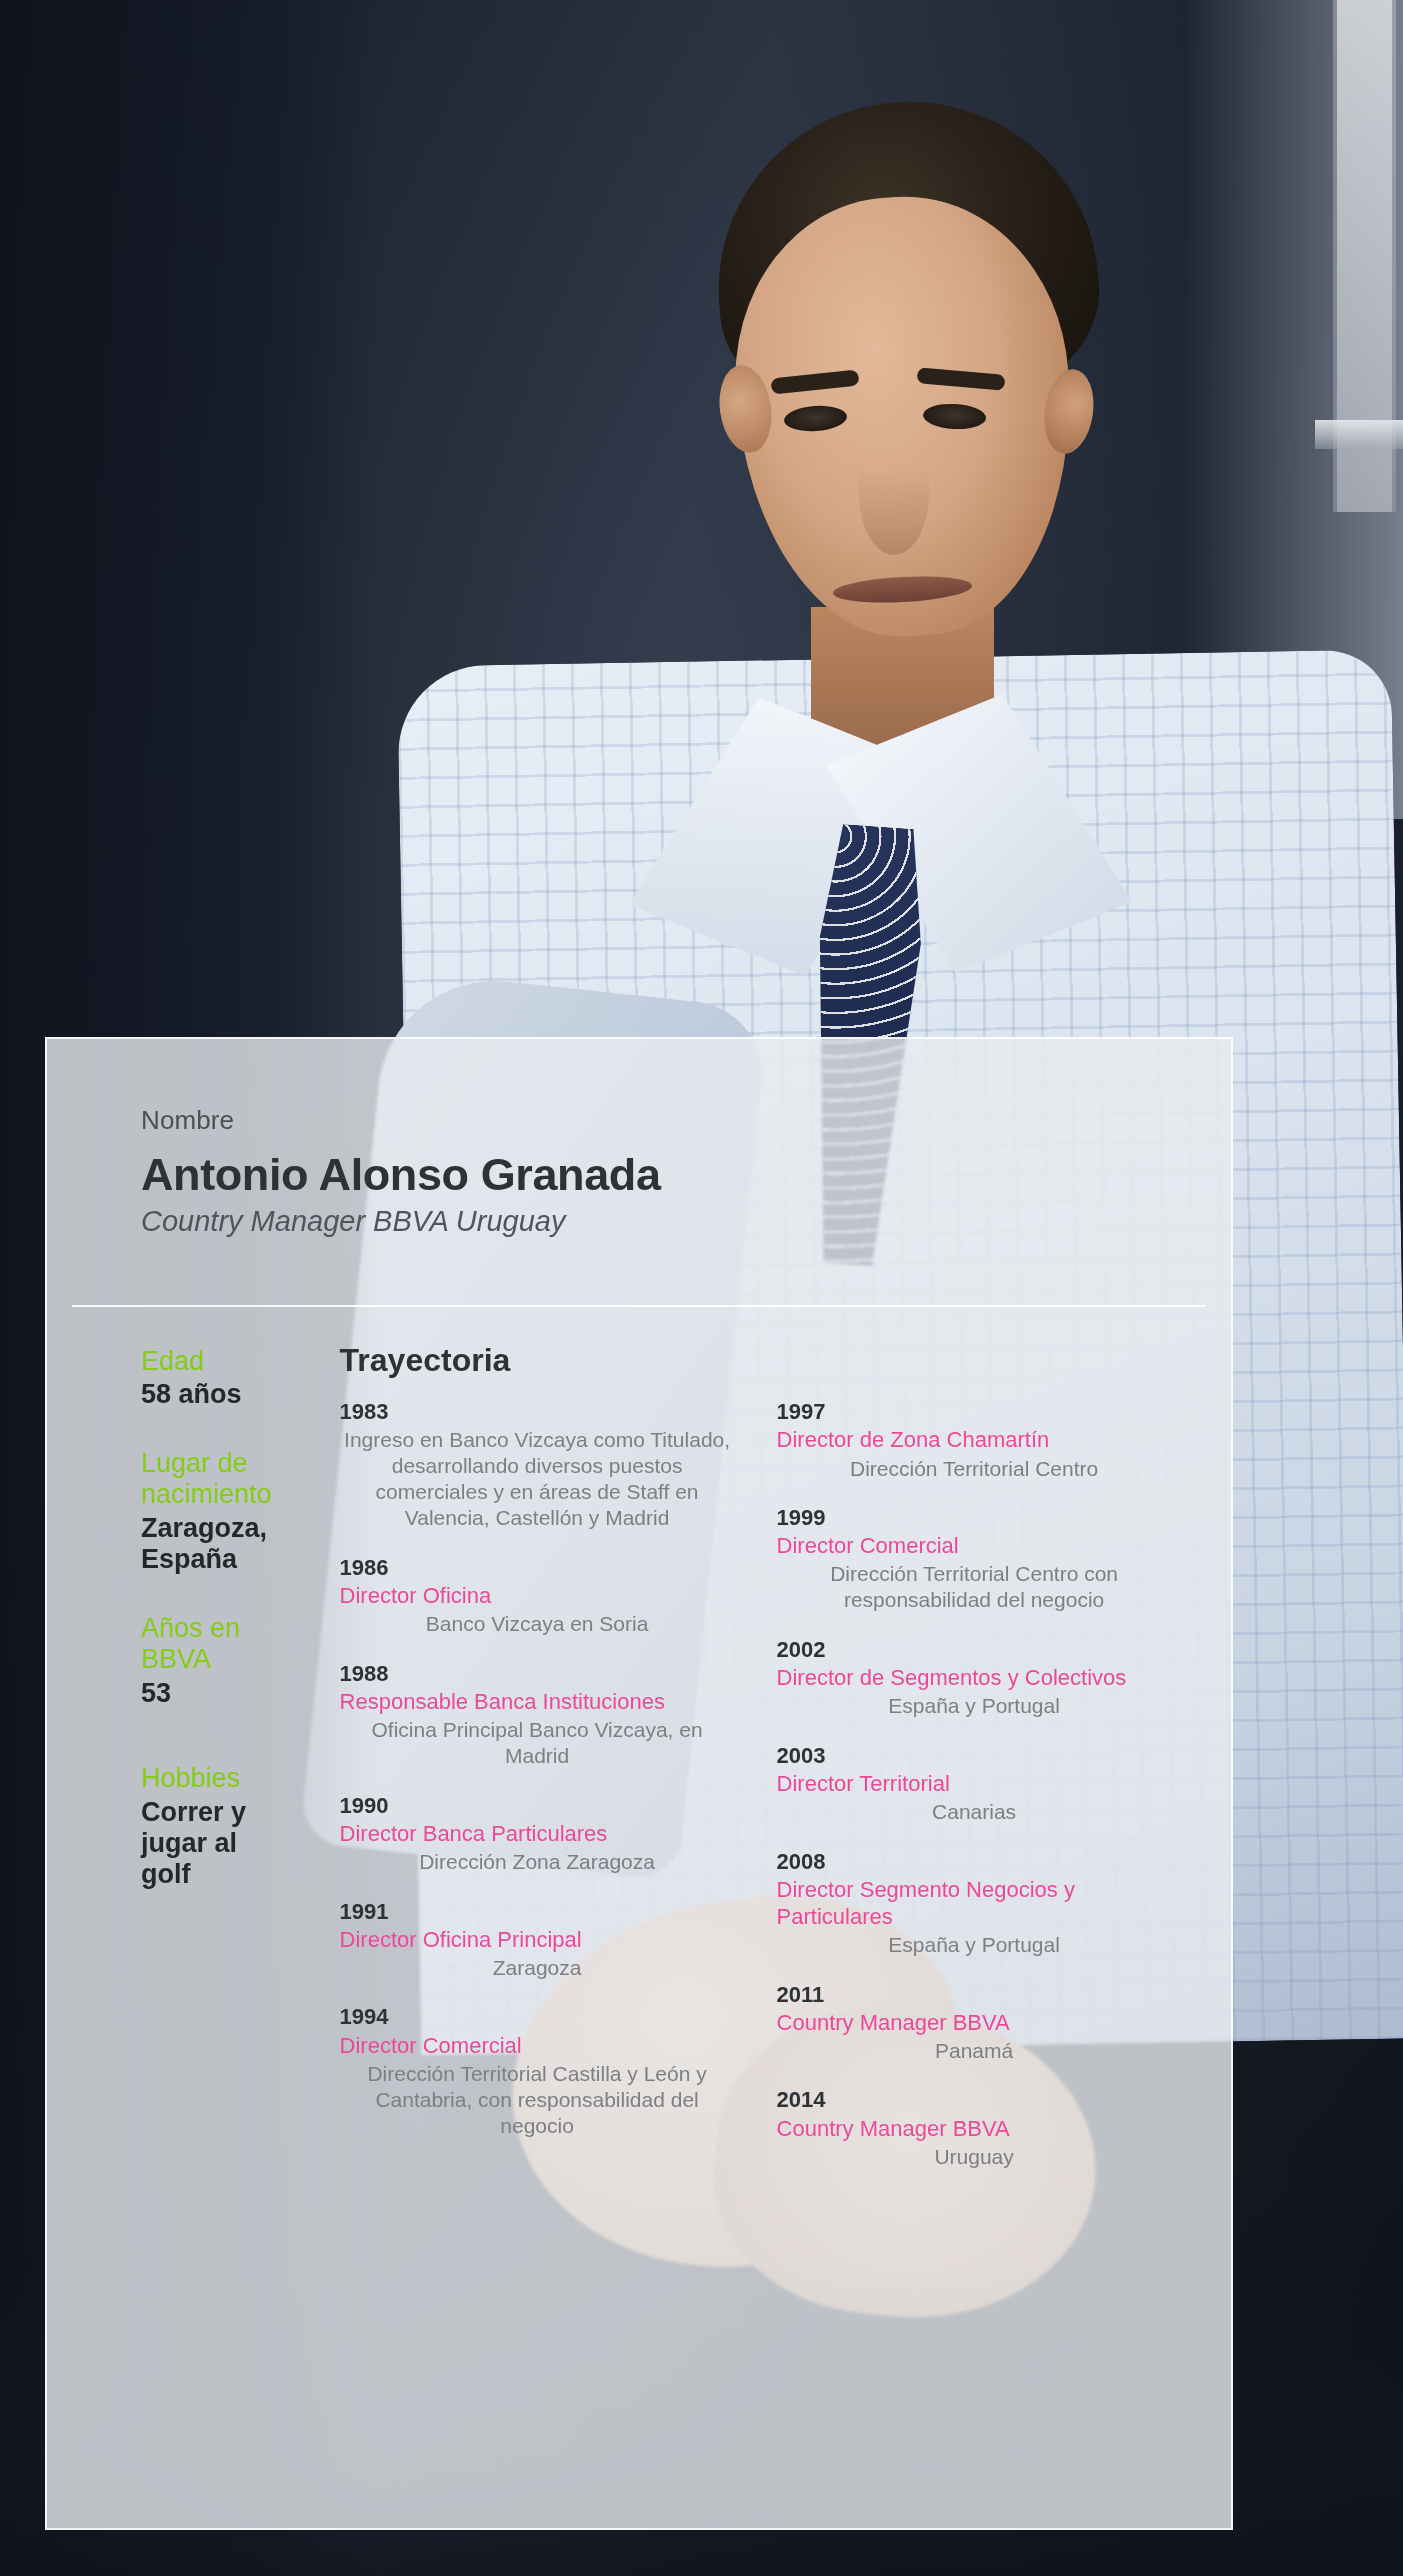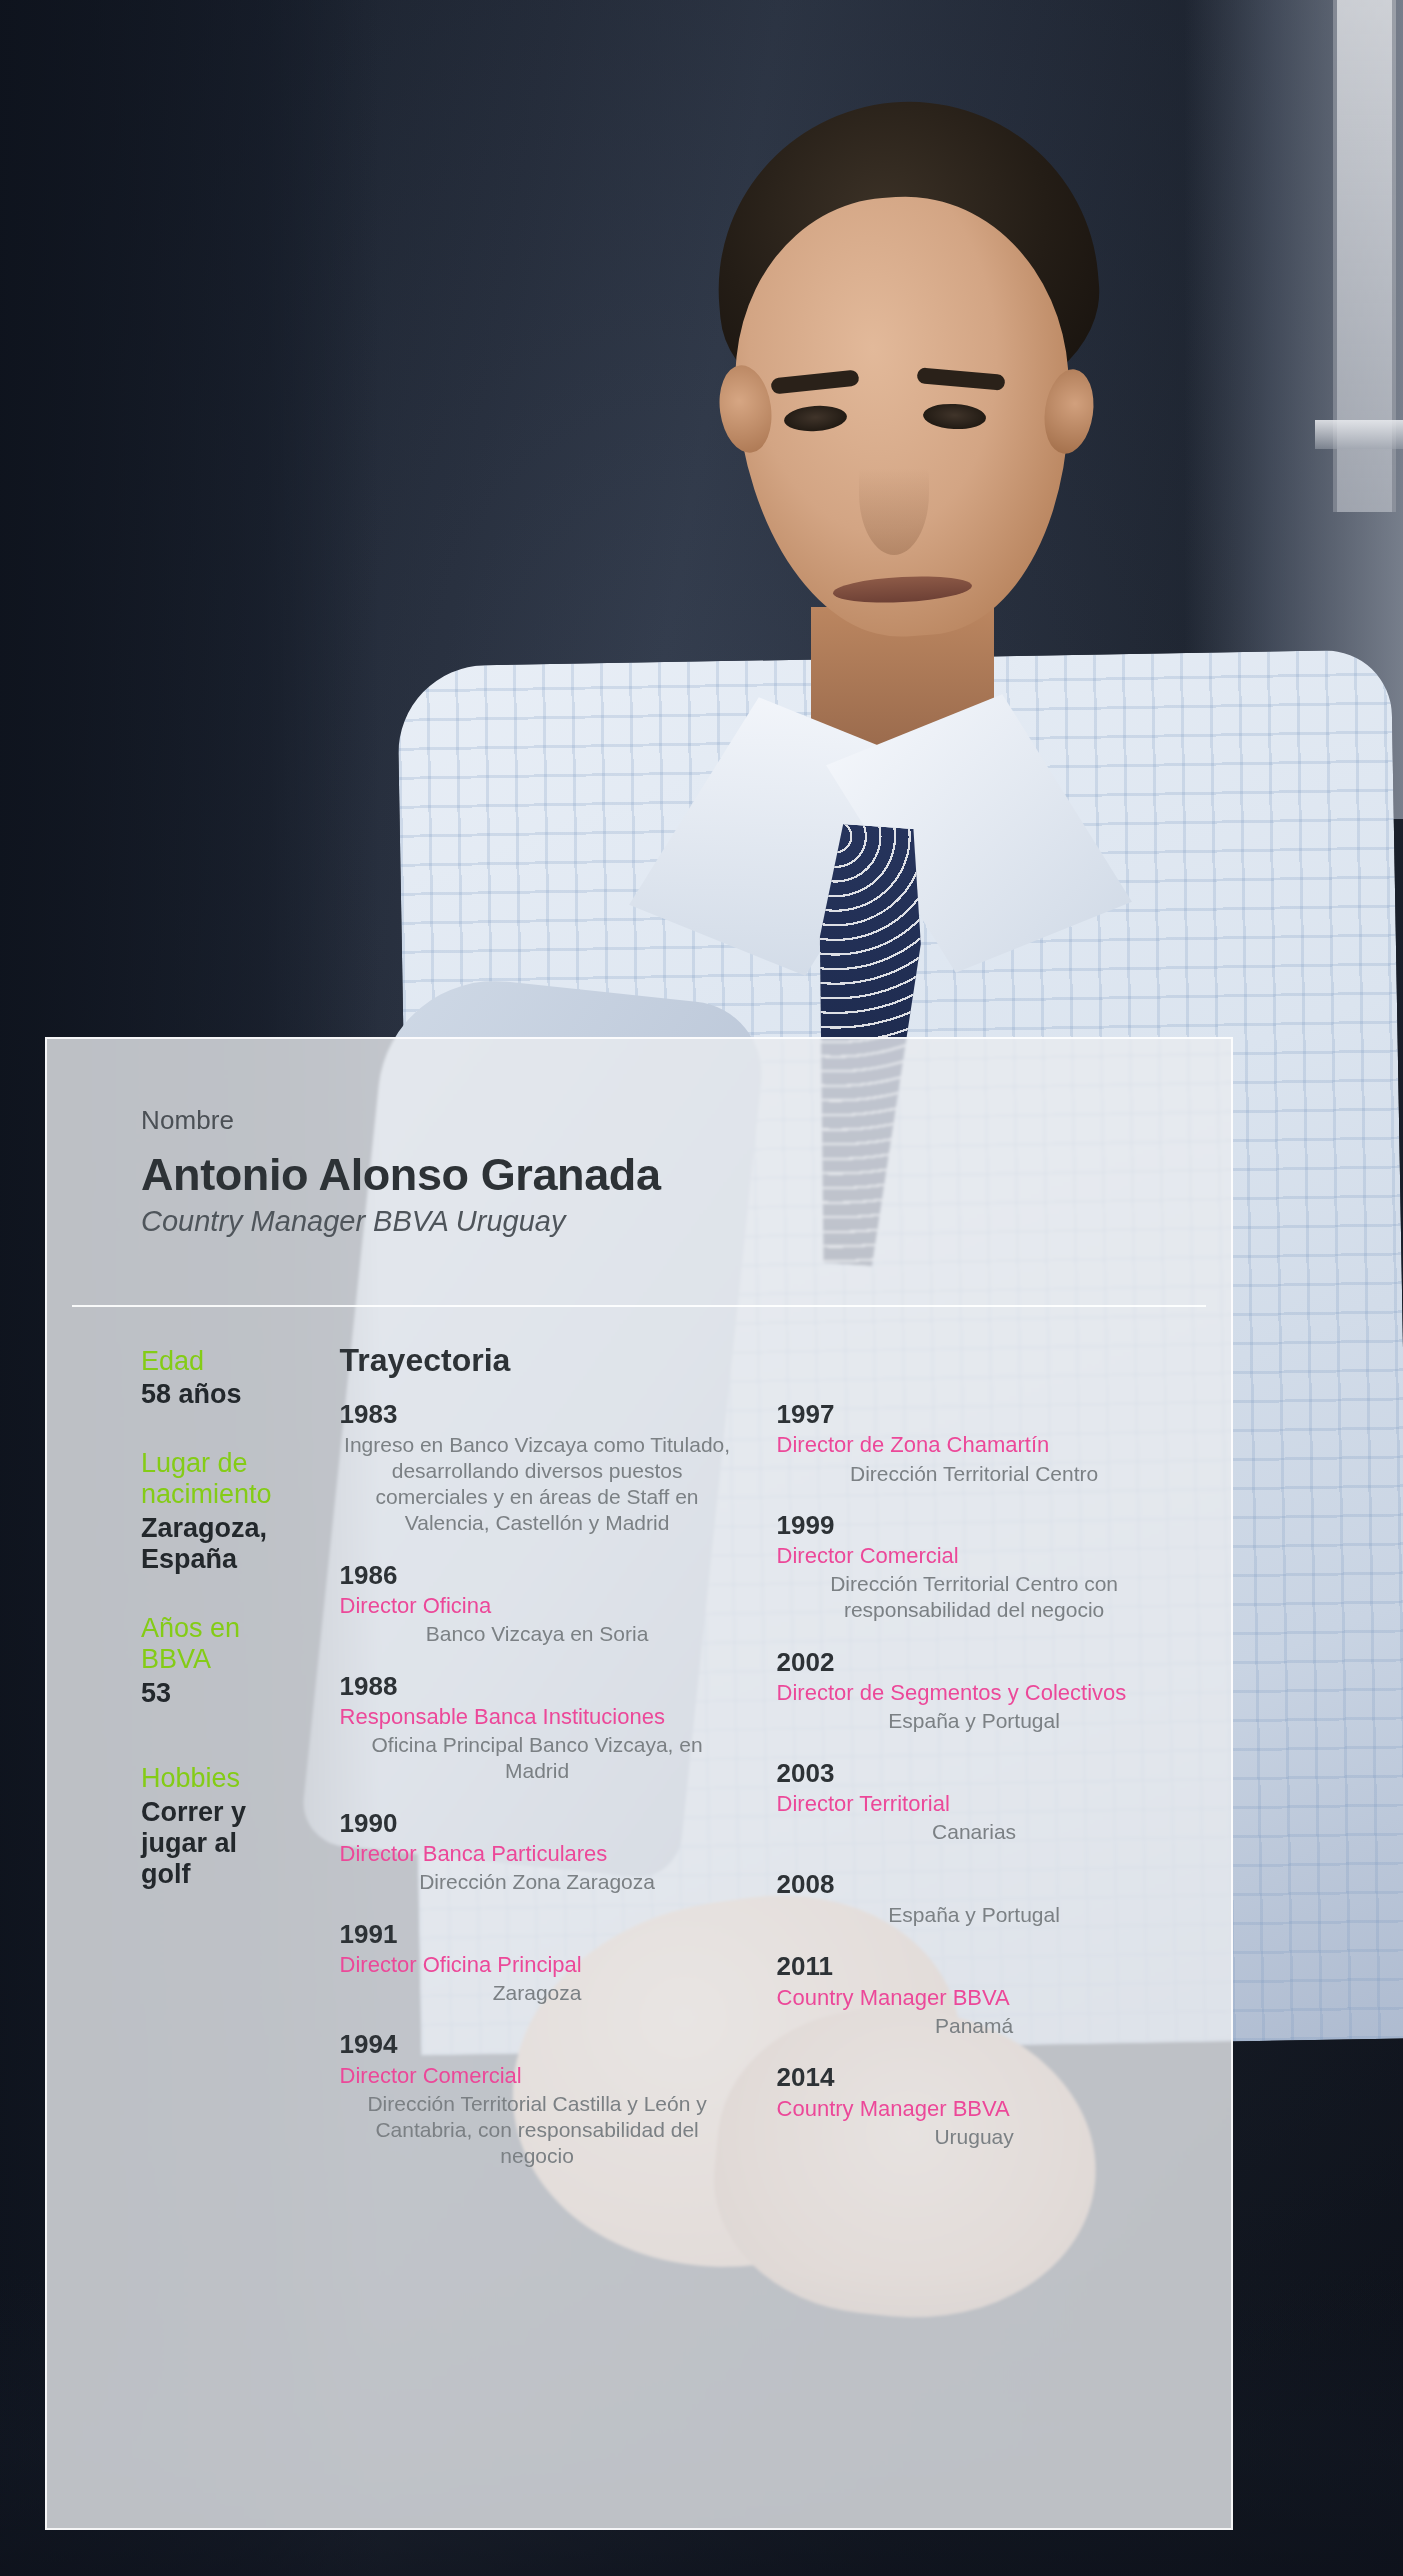--- a/index.html
+++ b/index.html
@@ -260,21 +260,21 @@
   }
   .traj-cols {
     display: flex;
     gap: 42px;
     flex: 1;
   }
   .traj-col { width: 395px; }
 
   .entry { margin-bottom: 23.4px; }
   .entry-year {
-    font-size: 26px;
+    font-size: 22px;
     font-weight: 700;
     color: #2d3236;
     margin-bottom: 2.2px;
   }
   .entry-title {
     font-size: 22px;
     font-weight: 400;
     color: #ec4899;
     line-height: 1.22;
   }
@@ -409,20 +409,21 @@
                 <div class="entry-title">Director de Segmentos y Colectivos</div>
                 <div class="entry-desc">España y Portugal</div>
               </div>
               <div class="entry">
                 <div class="entry-year">2003</div>
                 <div class="entry-title">Director Territorial</div>
                 <div class="entry-desc">Canarias</div>
               </div>
               <div class="entry">
                 <div class="entry-year">2008</div>
+                <div class="entry-title">Director Segmento Negocios y Particulares</div>
                 <div class="entry-desc">España y Portugal</div>
               </div>
               <div class="entry">
                 <div class="entry-year">2011</div>
                 <div class="entry-title">Country Manager BBVA</div>
                 <div class="entry-desc">Panamá</div>
               </div>
               <div class="entry">
                 <div class="entry-year">2014</div>
                 <div class="entry-title">Country Manager BBVA</div>

